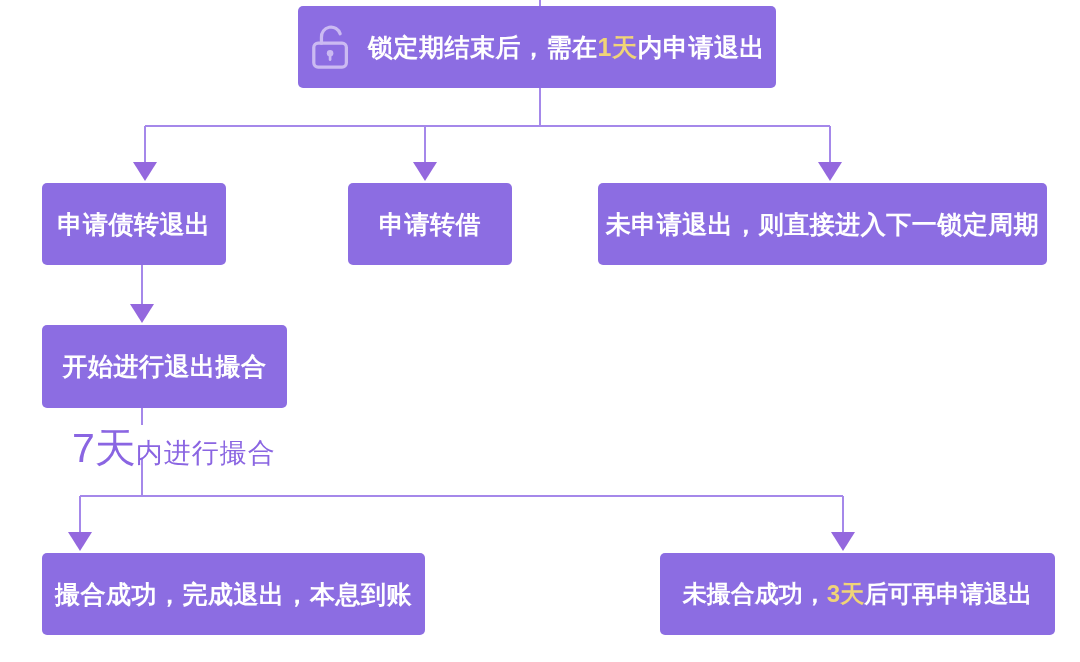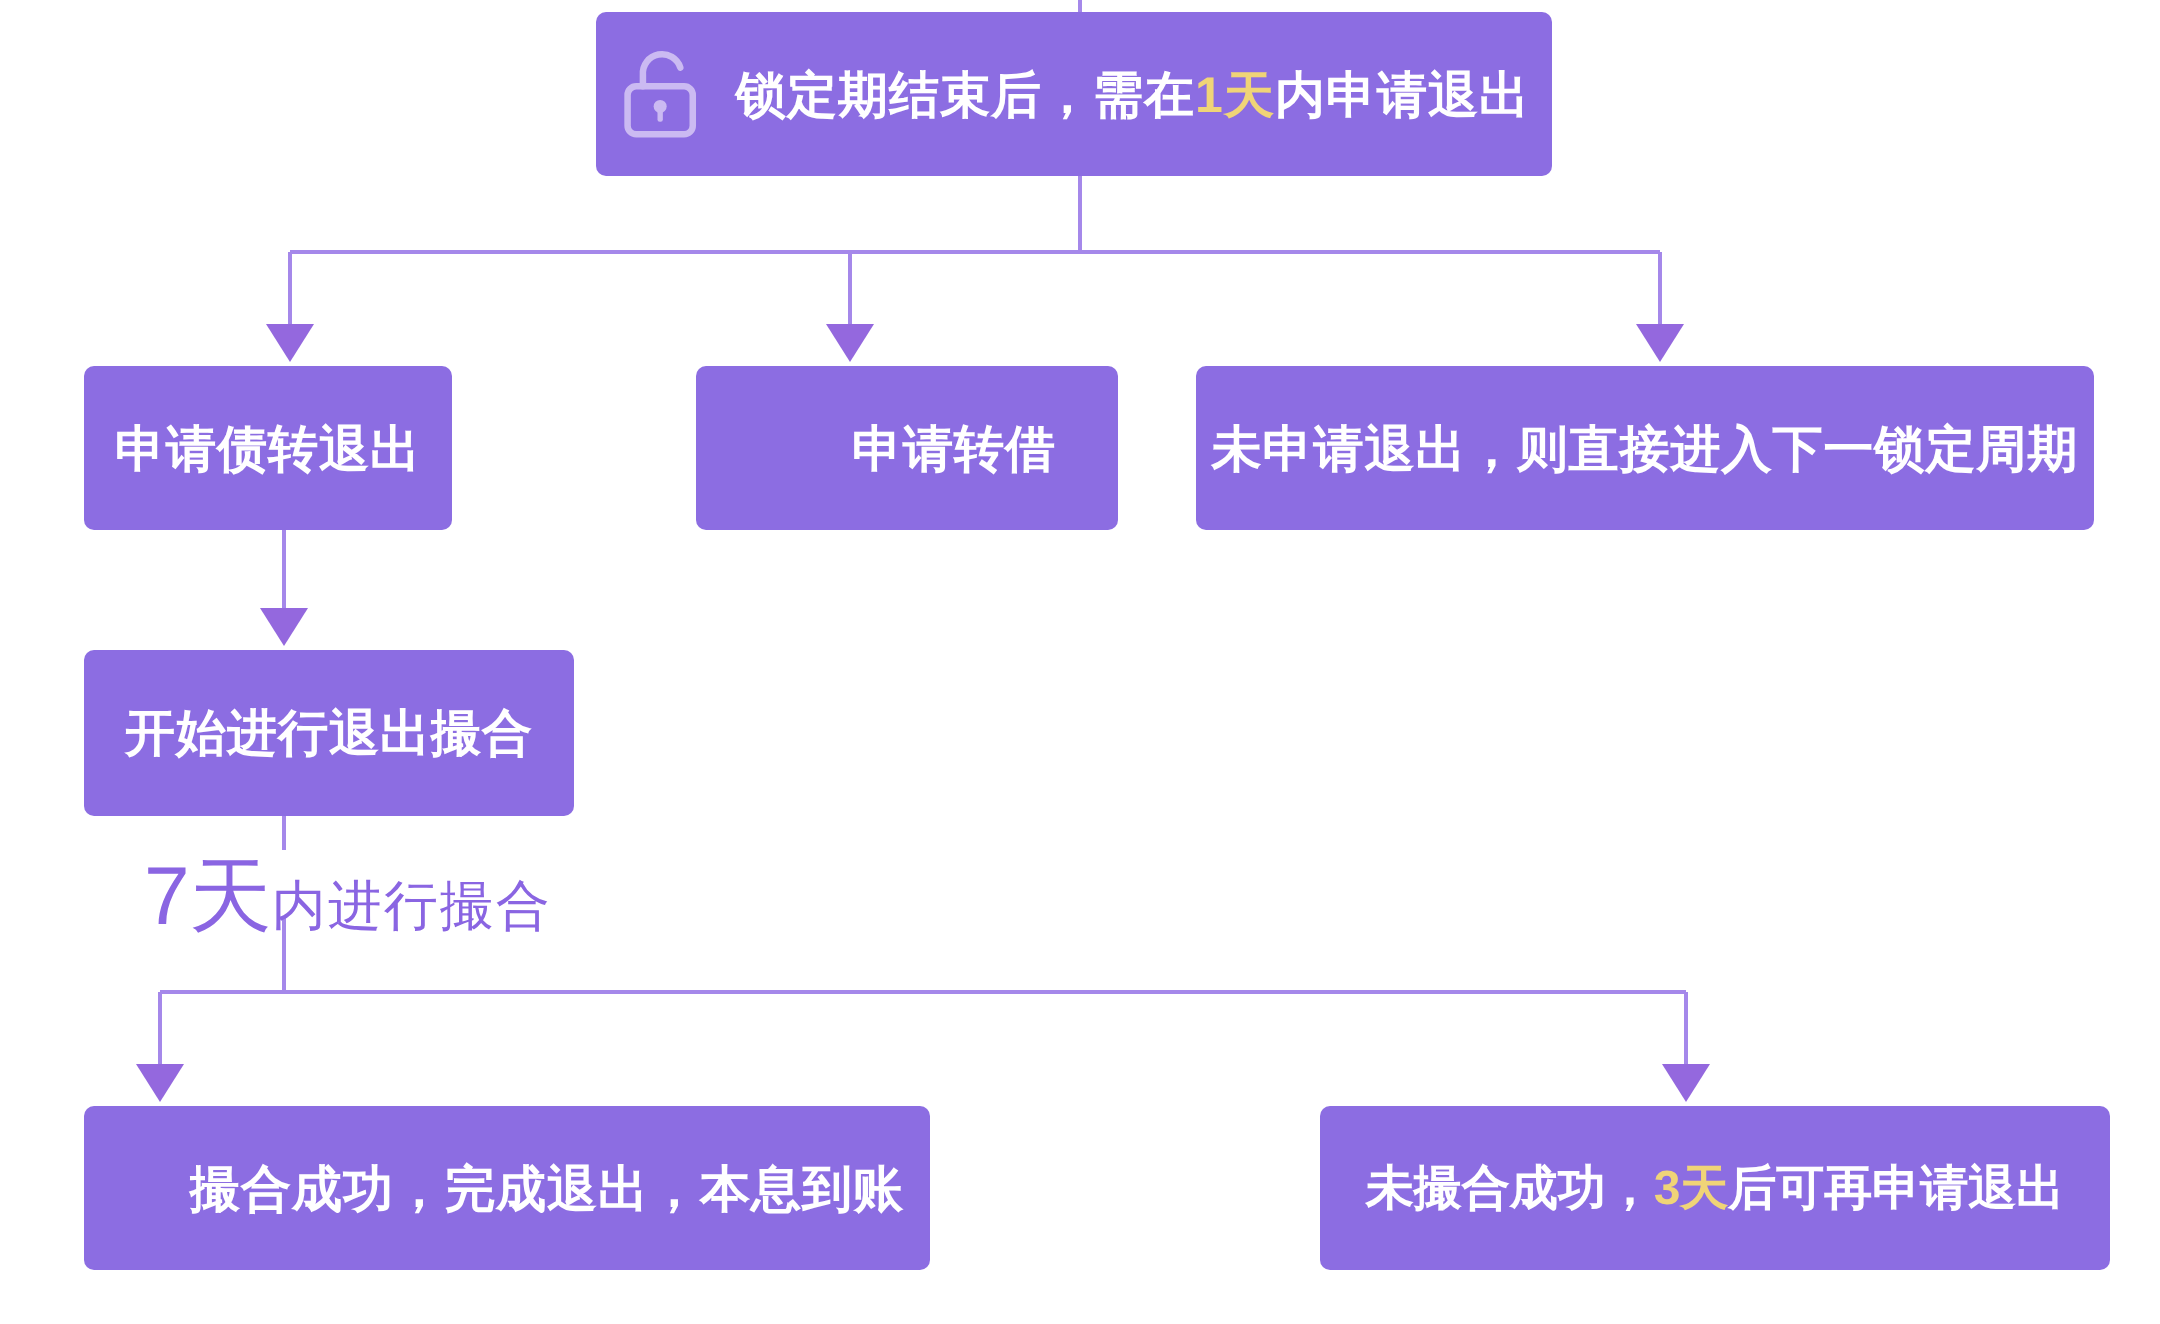--- a/index.html
+++ b/index.html
@@ -29,24 +29,24 @@
     background:var(--box-fill);
     color:var(--text-color);
     border-radius:5px;
     display:flex;align-items:center;justify-content:center;
     font-weight:bold;font-size:25px;letter-spacing:0.5px;
     white-space:nowrap;
   }
   .node .hl{color:var(--highlight-color);}
   .node-top{left:298px;top:6px;width:478px;height:82px;gap:13px;}
   .node-b1{left:42px;top:183px;width:184px;height:82px;}
-  .node-b2{left:348px;top:183px;width:164px;height:82px;padding-left:47px;}
+  .node-b2{left:348px;top:183px;width:164px;height:82px;}
   .node-b3{left:598px;top:183px;width:449px;height:82px;}
   .node-match{left:42px;top:325px;width:245px;height:83px;}
-  .node-success{left:42px;top:553px;width:383px;height:82px;padding-left:40px;}
+  .node-success{left:42px;top:553px;width:383px;height:82px;}
   .node-fail{left:660px;top:553px;width:395px;height:82px;font-size:24px;letter-spacing:0;}
   .edge-label{
     position:absolute;left:56px;top:421px;
     color:var(--label-color);
     display:flex;align-items:baseline;
     white-space:nowrap;
   }
   .edge-label .big{font-size:41px;margin-left:16px;}
   .edge-label .small{font-size:27px;letter-spacing:1px;}
   .lock-icon{flex:0 0 auto;display:block;}

